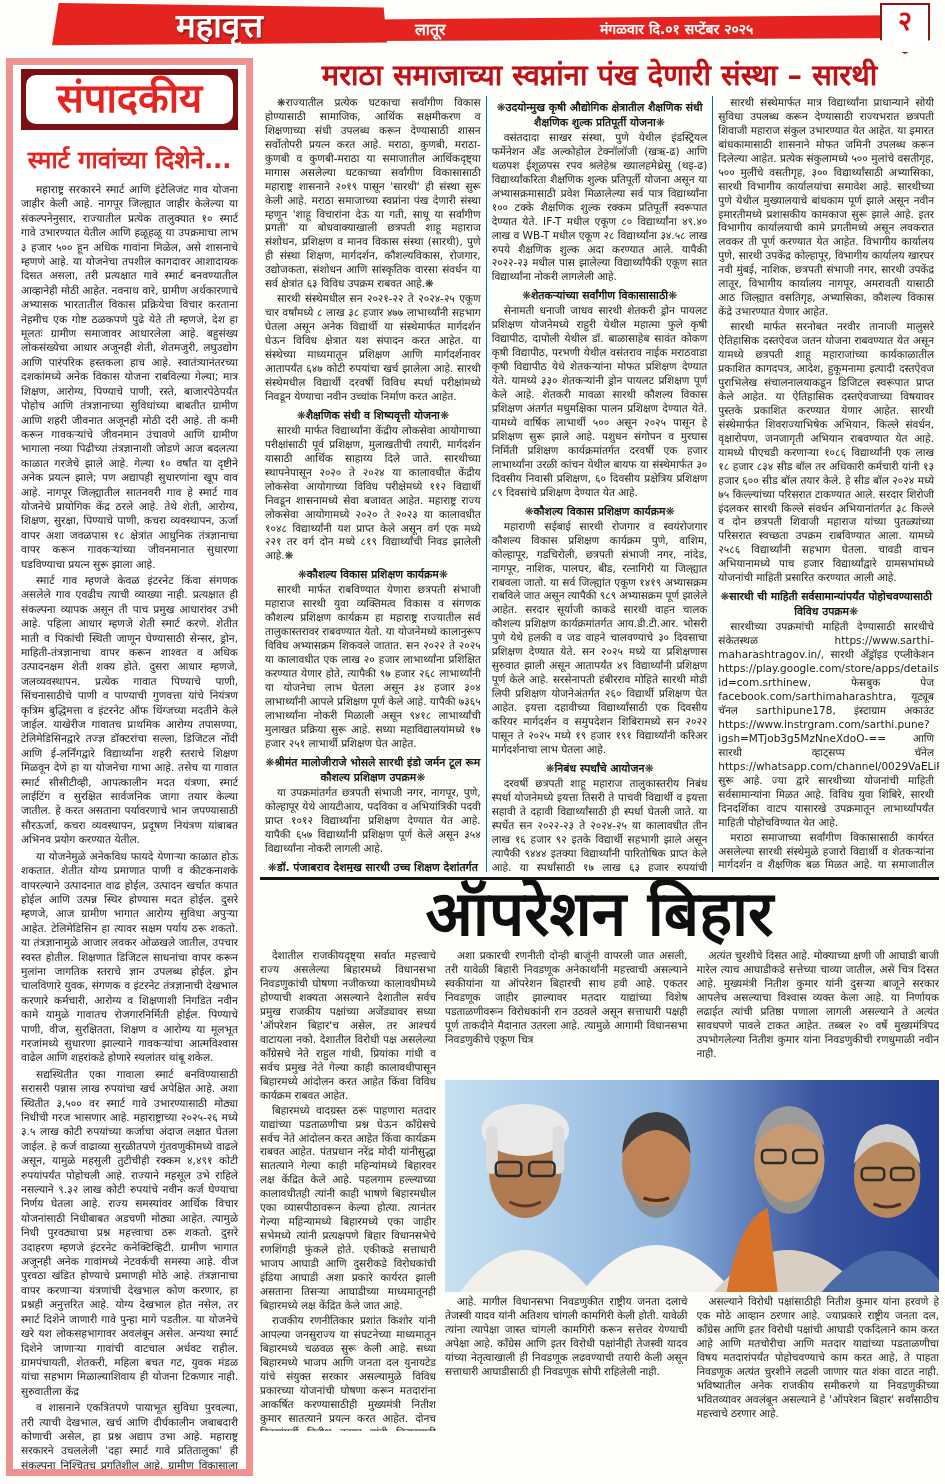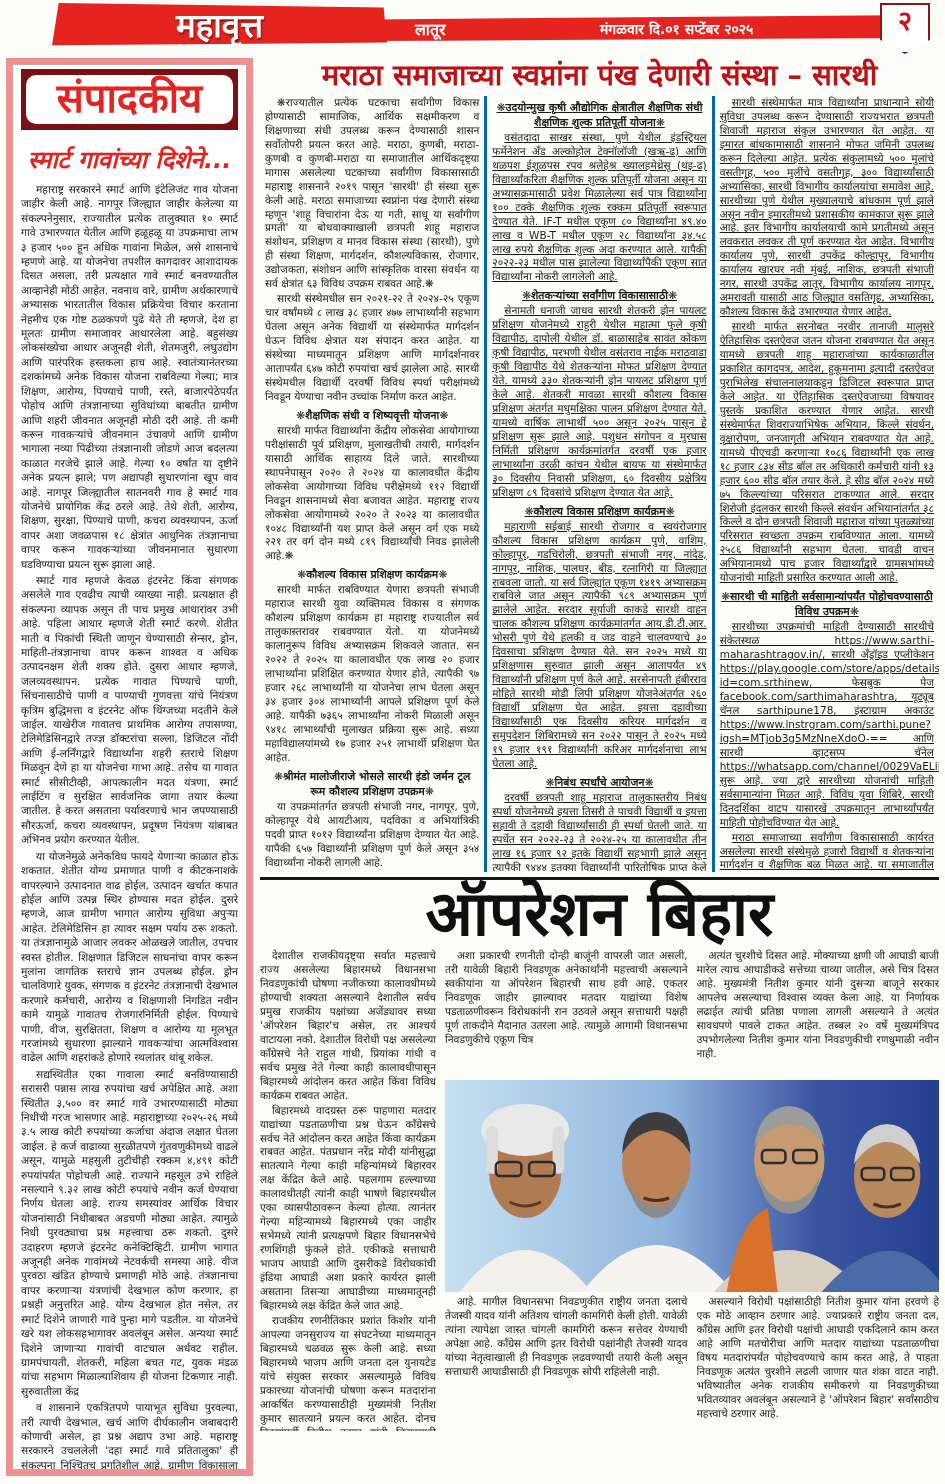--- a/index.html
+++ b/index.html
@@ -11,28 +11,28 @@
   .mast-bar{position:absolute;left:345px;top:15px;width:585px;height:26px;background:#e5241f;clip-path:polygon(0 18%,99% 0,100% 88%,1% 100%);box-shadow:2px 3px 0 rgba(40,0,0,.4);}
   .mast-city{position:absolute;left:415px;top:18px;color:#fff;font-weight:bold;font-size:16px;}
   .mast-date{position:absolute;left:600px;top:19px;color:#fff;font-weight:bold;font-size:14px;}
   .page-shield{position:absolute;right:8px;top:3px;width:46px;height:47px;background:#fff;border:2px solid #8c1612;clip-path:polygon(0 0,100% 0,100% 72%,50% 100%,0 72%);display:flex;align-items:flex-start;justify-content:center;}
   .page-shield span{color:#d01218;font-weight:bold;font-size:27px;line-height:1.2;}
   
   .editorial{position:absolute;left:6px;top:58px;width:247px;height:1418px;box-sizing:border-box;border:6px solid #f19090;box-shadow:0 0 0 1px #d9a0a0 inset;background:#fff;padding:5px 9px;overflow:hidden;}
   .ed-head{background:#7c0f12;padding:6px 5px;}
   .ed-head-inner{background:#fff;border-radius:10px;text-align:center;padding:3px 16px 6px;}
   .ed-head-inner span{color:#e5241f;font-weight:bold;font-size:40px;line-height:1;}
-  .ed-title{color:#e5241f;font-weight:bold;font-size:24px;text-align:center;margin:12px 0 7px;font-style:italic;}
+  .ed-title{color:#e5241f;font-weight:bold;font-size:24px;text-align:center;margin:12px 0 7px;}
   .editorial .para{font-size:10.6px;line-height:1.36;text-align:justify;text-indent:15px;margin:0 0 2px;}
   
   .main{position:absolute;left:260px;top:58px;width:679px;height:1426px;overflow:hidden;}
   .sarthi-headline{color:#bf1015;font-weight:bold;font-size:29px;text-align:center;line-height:1.1;margin:2px 0 4px;}
   .cols3{display:flex;height:776px;overflow:hidden;}
   .cols3 .col{flex:1;overflow:hidden;padding:0 5px;}
-  .cols3 .col + .col{border-left:3px solid #0369a1;text-decoration:underline;}
+  .cols3 .col + .col{border-left:1px solid #0369a1;}
   .para{font-size:10.5px;line-height:1.33;text-align:justify;text-indent:12px;margin:0 0 1px;}
   .subhead{font-size:10.8px;font-weight:bold;text-align:center;margin:3px 0 2px;}
   .divider{border-top:3px solid #161616;margin:5px 0 0;}
   .bihar-headline{font-weight:bold;font-size:62px;color:#0f0f0f;text-align:center;line-height:1.02;margin:2px 0 4px;}
   .bihar-body{display:flex;gap:9px;height:482px;overflow:hidden;justify-content:center;}
   .bihar-col1{width:176px;flex:none;overflow:hidden;}
   .bihar-right{flex:1;display:flex;flex-direction:column;overflow:hidden;}
   .bihar-top{display:flex;gap:9px;height:128px;overflow:hidden;}
   .bihar-top>div{flex:1;overflow:hidden;}
   .photo-wrap{height:212px;margin:3px 0;}

